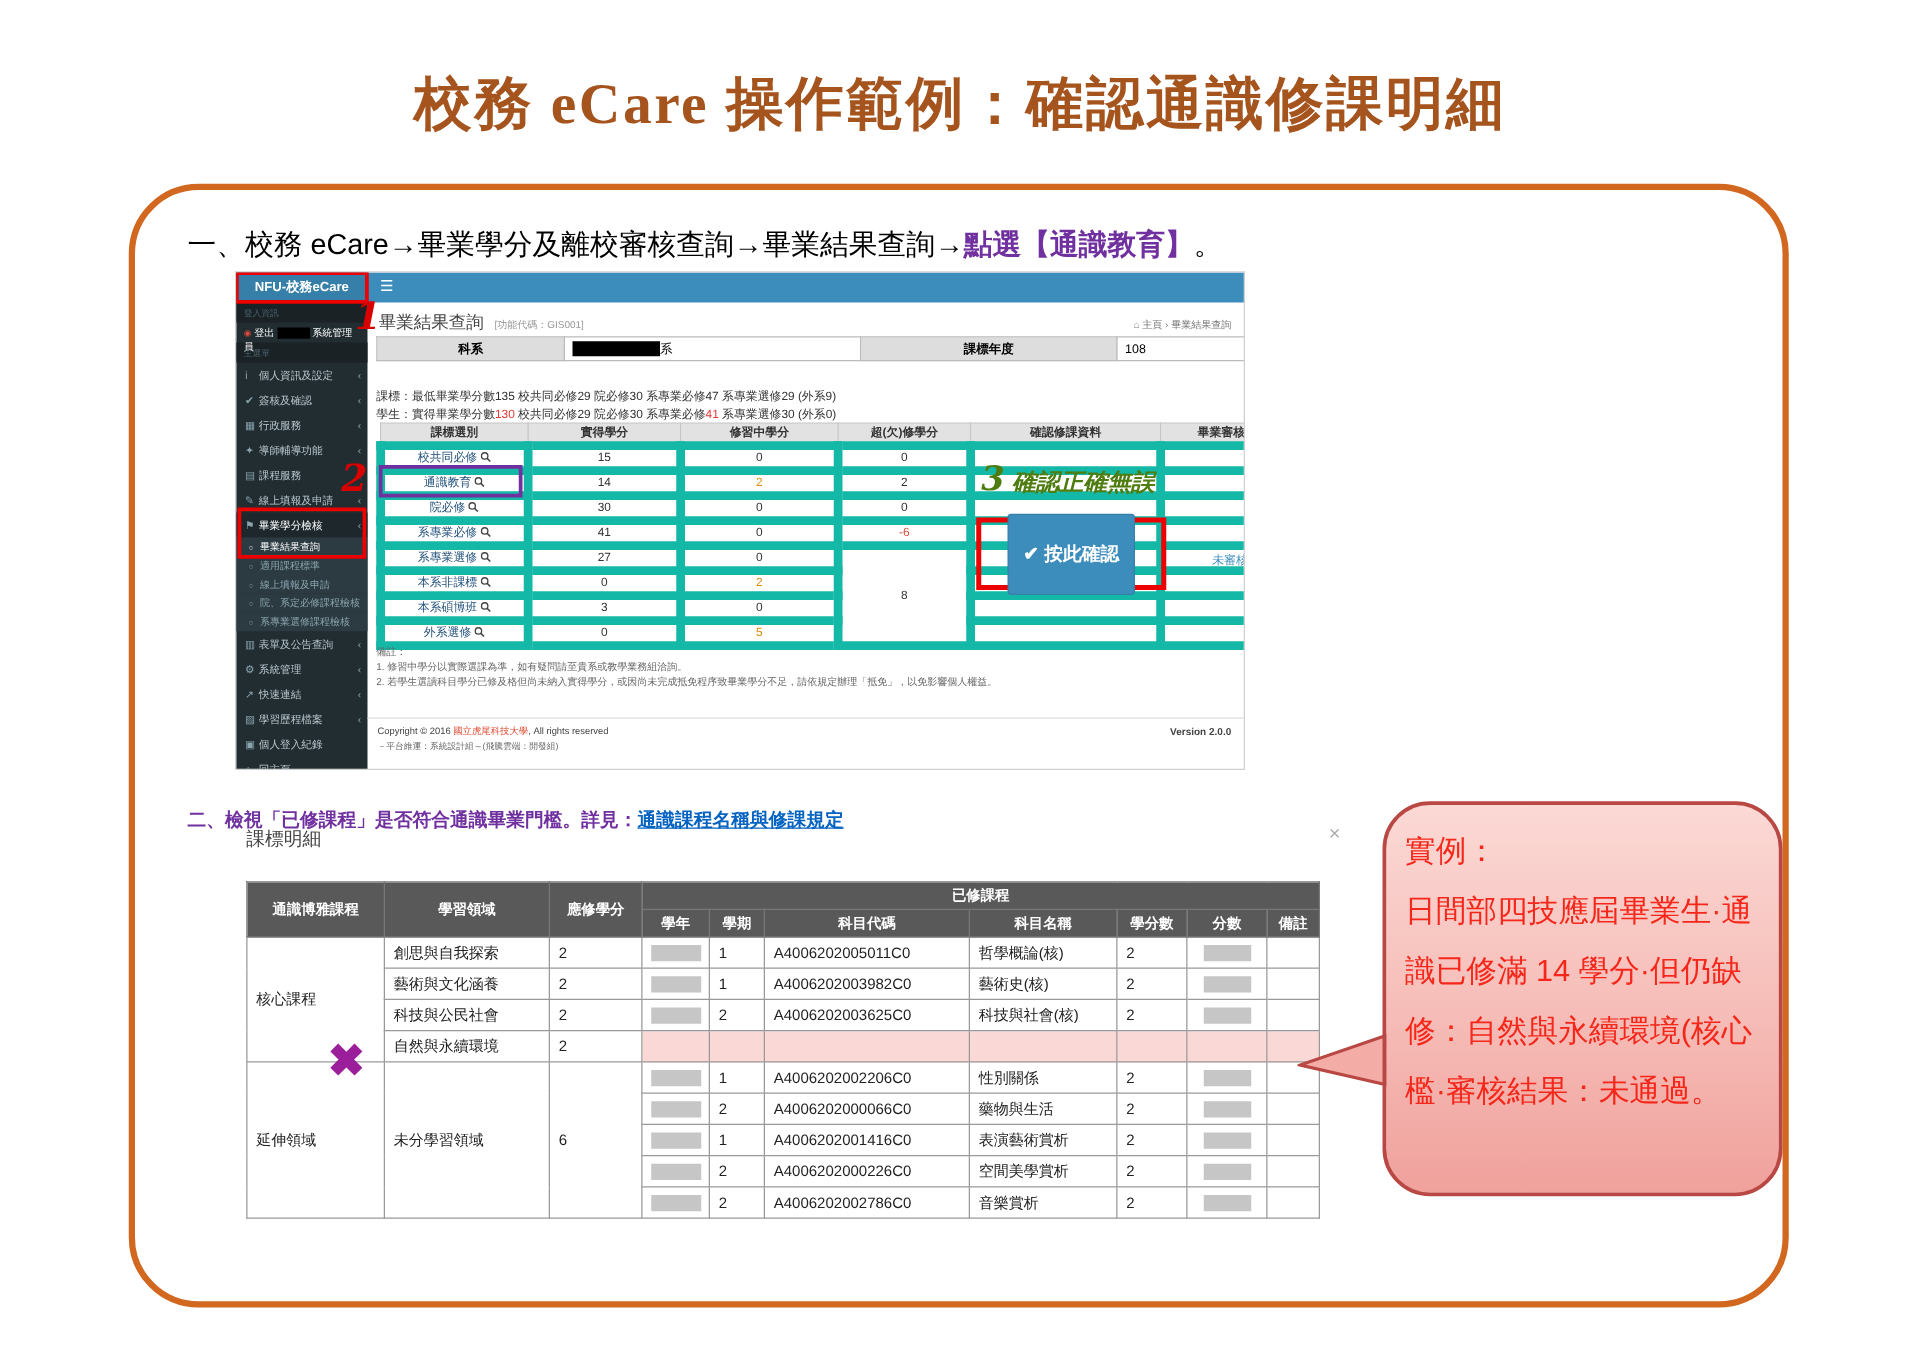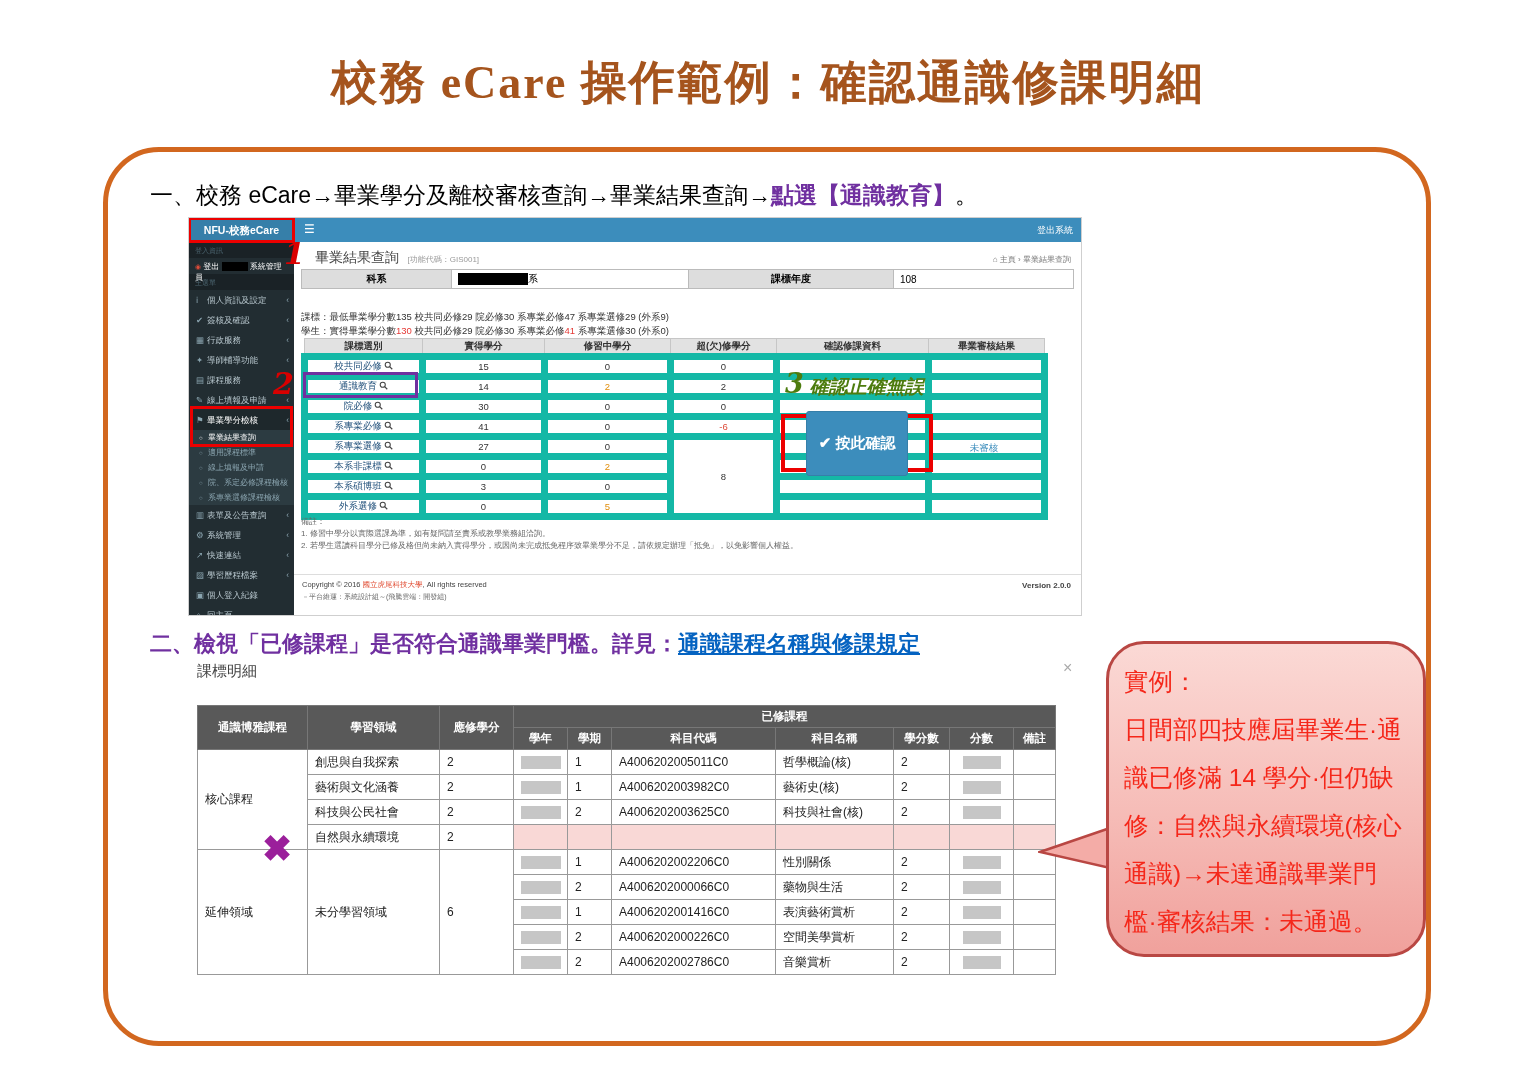--- a/index.html
+++ b/index.html
@@ -9,25 +9,25 @@
 
   
   .page-title { position:absolute; top:52px; left:0; width:100%; text-align:center;
     font-family:"Liberation Serif", serif; font-size:46px; font-weight:bold; color:#A5541D; letter-spacing:2px; }
   .frame { position:absolute; left:103px; top:147px; width:1328px; height:899px;
     border:5px solid #D2671F; border-radius:56px; }
 
   
   .step1 { position:absolute; left:150px; top:180px; font-size:23px; color:#000; }
   .step1 .hl { color:#7030A0; font-weight:bold; }
-  .step2 { position:absolute; left:150px; top:629px; font-size:22px; font-weight:bold; color:#7030A0;text-align:center; }
+  .step2 { position:absolute; left:150px; top:647px; font-size:15px; font-weight:bold; color:#7030A0;text-align:center; }
   .step2 a { color:#0563C1; text-decoration:underline; cursor:pointer; }
 
   
-  .shot1 { position:absolute; left:188px; top:217px; width:894px; height:399px;
+  .shot1 { position:absolute; left:188px; top:217px; width:808px; height:399px;
     background:#fff; border:1px solid #cfcfcf; overflow:hidden; font-size:9px; }
 
   
   .sidebar { position:absolute; left:0; top:0; width:105px; height:399px; background:#222d32; }
   .brand { height:24px; line-height:24px; text-align:center; background:#367fa9; color:#fff;
     font-size:10.5px; font-weight:bold; }
   .side-label { font-size:7px; color:#4b646f; background:#1a2226; padding:4px 6px 2px; }
   .logout-row { color:#fff; font-size:8px; padding:3px 6px; height:16px; }
   .logout-row .dot { color:#dd4b39; font-size:7px; }
   .blackbox { display:inline-block; width:26px; height:9px; background:#000; vertical-align:middle; }
@@ -39,21 +39,21 @@
   .mi.parent-active { background:#1e282c; color:#fff; }
   .ms { height:15px; line-height:15px; padding:0 5px 0 10px; background:#2c3b41; color:#8aa4af;
     font-size:8px; white-space:nowrap; cursor:pointer; }
   .ms .mic { display:inline-block; width:9px; font-size:6px; }
   .ms.active { color:#fff; }
 
   
   .topbar { position:absolute; left:105px; top:0; width:789px; height:24px; background:#3c8dbc; color:#fff; }
   .topbar .burger { position:absolute; left:10px; top:4px; font-size:12px; cursor:pointer; }
   .topbar .logout-sys { position:absolute; right:10px; top:6px; font-size:9px; cursor:pointer; }
-  .pagehead { position:absolute; left:126px; top:31px; }
+  .pagehead { position:absolute; left:114px; top:31px; }
   .pagehead .ptitle { font-size:14px; color:#444; }
   .pagehead .pcode { font-size:8px; color:#999; margin-left:6px; }
   .crumb { position:absolute; right:10px; top:36px; font-size:8px; color:#777; }
 
   table { border-collapse:collapse; }
   .info-table { position:absolute; left:112px; top:51px; width:772px; table-layout:fixed; }
   .info-table td { border:1px solid #bbb; height:19px; font-size:10px; }
   .info-table td.lbl { background:#ddd; font-weight:bold; text-align:center; }
   .info-table td.val { padding-left:6px; }
   .bbox { display:inline-block; background:#000; vertical-align:middle; }
@@ -472,17 +472,16 @@
   <div class="cross">✖</div>
 
   <svg class="tail" width="74" height="58">
     <polygon points="72,8 2,32 72,48" fill="#f4aca7" stroke="#b94743" stroke-width="2.5"></polygon>
   </svg>
   <div class="bubble">
     <div class="bl">實例：</div>
     <div class="bl">日間部四技應屆畢業生·通</div>
     <div class="bl">識已修滿 14 學分·但仍缺</div>
     <div class="bl">修：自然與永續環境(核心</div>
-    <div class="bl">通識)→未達通識畢業門</div>
     <div class="bl">檻·審核結果：未通過。</div>
   </div>
 
 </div>
 
 </body></html>

